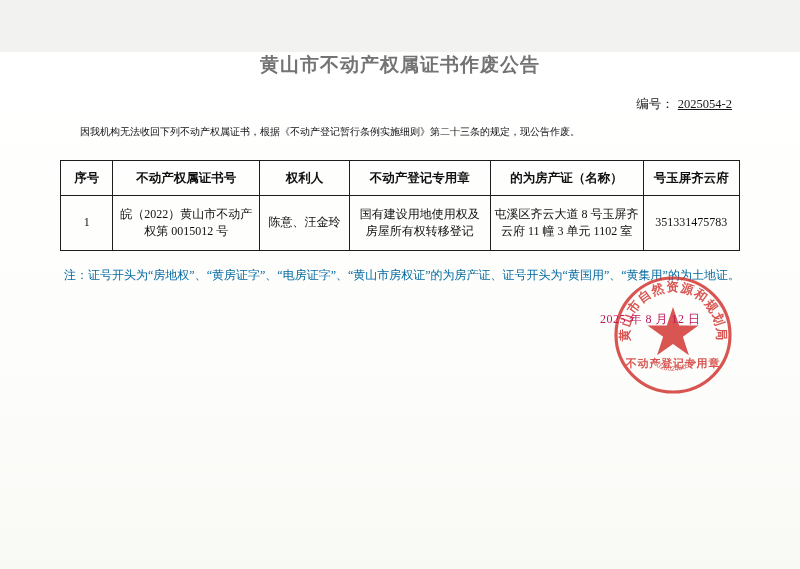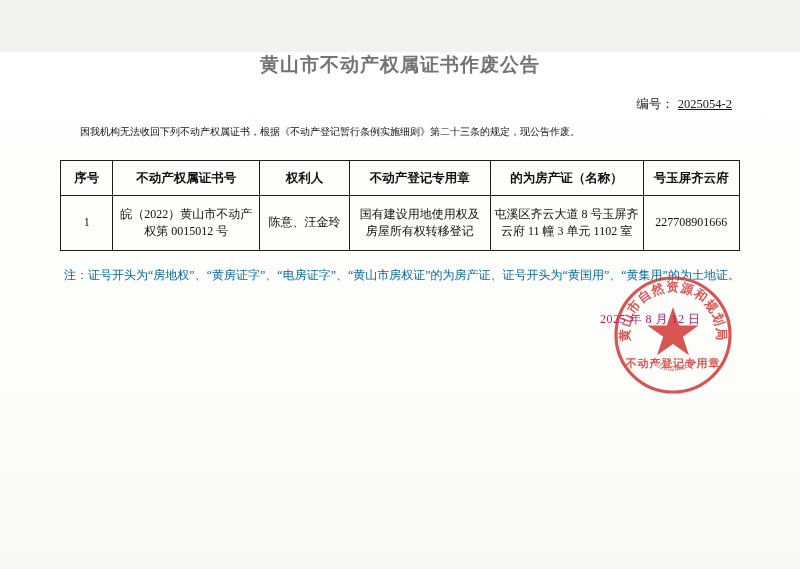--- a/index.html
+++ b/index.html
@@ -145,21 +145,21 @@
           <th class="col-biz">号玉屏齐云府</th>
         </tr>
       </thead>
       <tbody>
         <tr>
           <td>1</td>
           <td>皖（2022）黄山市不动产权第 0015012 号</td>
           <td>陈意、汪金玲</td>
           <td>国有建设用地使用权及房屋所有权转移登记</td>
           <td>屯溪区齐云大道 8 号玉屏齐云府 11 幢 3 单元 1102 室</td>
-          <td>227708901666</td>
+          <td>351331475783</td>
         </tr>
       </tbody>
     </table>
 
     <div class="note">注：证号开头为“房地权”、“黄房证字”、“电房证字”、“黄山市房权证”的为房产证、证号开头为“黄国用”、“黄集用”的为土地证。</div>
 
   </div>
 
   <div class="seal-date">2025 年 8 月 12 日</div>
 

